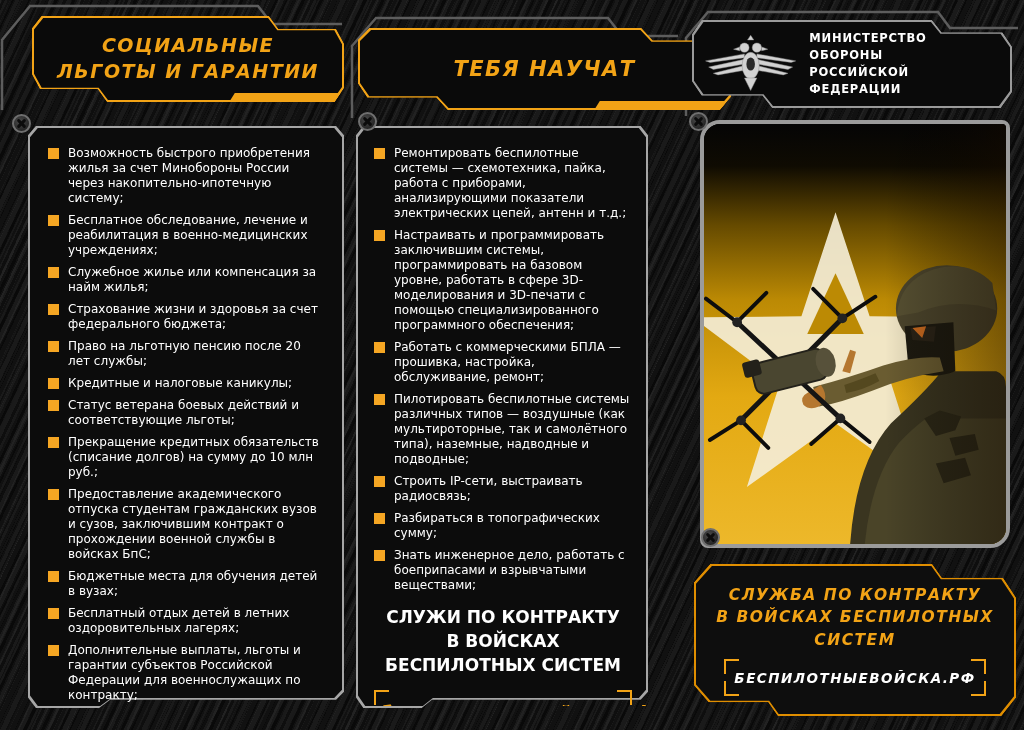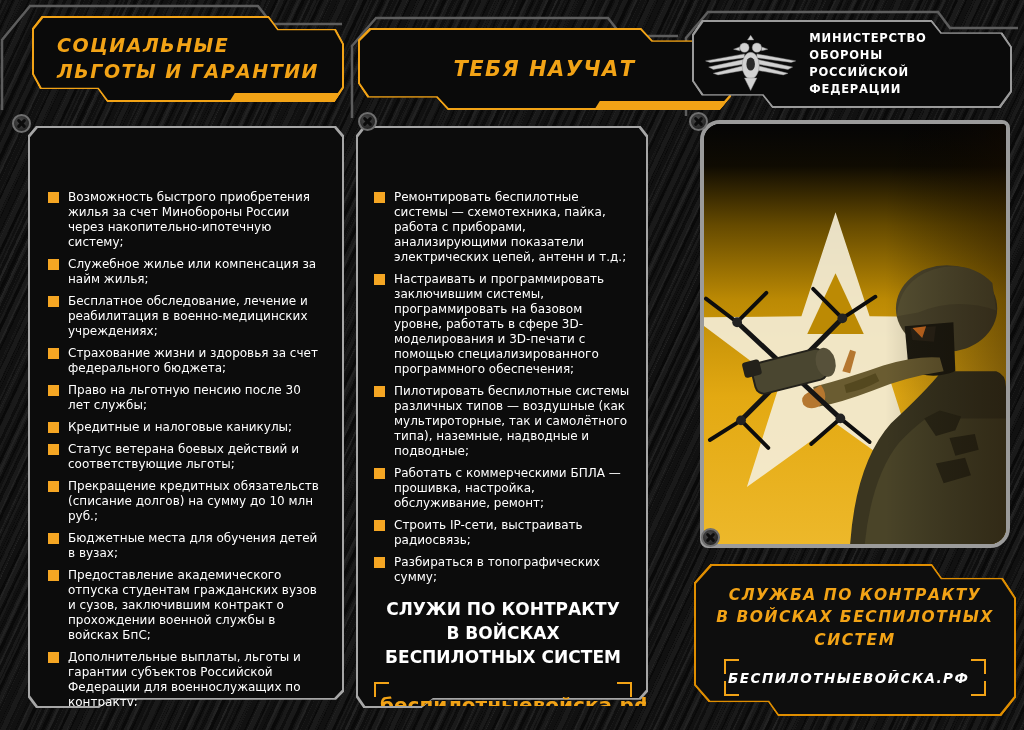--- a/index.html
+++ b/index.html
@@ -22,33 +22,33 @@
     color:var(--white);
   }
   
   .cut{position:absolute;}
   .cut .cut-border{position:absolute;inset:0;}
   .cut .cut-fill{position:absolute;inset:2px;background:var(--ink);}
   .hdr-shape{clip-path:polygon(3% 0,76% 0,79% 15%,97.5% 15%,100% 32%,100% 84%,97% 100%,24% 100%,21% 85%,2.5% 85%,0 68%,0 14%);}
   .hdr .cut-border{background:var(--accent);}
   .hdr .cut-fill{background:#0a0a0a;}
   .hdr-accent{position:absolute;right:2%;bottom:0;width:34%;height:9px;background:var(--accent);transform:skewX(-32deg);}
-  .hdr-title{position:absolute;inset:0;display:flex;align-items:center;justify-content:center;text-align:left;
+  .hdr-title{position:absolute;inset:0;display:flex;align-items:center;justify-content:center;text-align:center;
     font-weight:bold;font-style:italic;letter-spacing:1.5px;color:var(--accent);white-space:pre-line;line-height:1.35;}
   
   .list-shape{clip-path:polygon(0 1.6%,2.5% 0,97.5% 0,100% 1.6%,100% 97.2%,97.5% 98.6%,26% 98.6%,22.5% 100%,2.5% 100%,0 98.2%);}
   .list-panel .cut-border{background:var(--panel-grey);}
   .list-panel .cut-fill{background:#0c0c0c;}
-  .panel-content{position:absolute;inset:2px;padding:18px 16px 12px 18px;overflow:hidden;margin-top:44px;}
+  .panel-content{position:absolute;inset:2px;padding:18px 16px 12px 18px;overflow:hidden;}
   ul.benefits{list-style:none;display:flex;flex-direction:column;gap:7px;}
   ul.benefits li{display:flex;gap:9px;font-size:12px;line-height:1.25;color:var(--white);font-weight:500;}
   ul.benefits li .sq{flex:0 0 auto;width:11px;height:11px;margin-top:2px;background:var(--bullet);}
   
   .cta{margin-top:13px;text-align:center;font-weight:bold;font-size:17px;line-height:1.4;color:var(--white);white-space:pre-line;}
-  .corners{position:relative;margin:13px auto 0;width:258px;padding:11px 6px;text-align:left;}
+  .corners{position:relative;margin:13px auto 0;width:258px;padding:11px 6px;text-align:center;}
   .corners .c{position:absolute;width:15px;height:15px;border:0 solid var(--accent);}
   .corners .tl{left:0;top:0;border-left-width:2px;border-top-width:2px;}
   .corners .tr{right:0;top:0;border-right-width:2px;border-top-width:2px;}
   .corners .bl{left:0;bottom:0;border-left-width:2px;border-bottom-width:2px;}
   .corners .br{right:0;bottom:0;border-right-width:2px;border-bottom-width:2px;}
   .site-link{color:var(--accent);font-size:20px;font-weight:bold;cursor:pointer;}
   
   .mod-shape{clip-path:polygon(3% 0,75% 0,78% 14%,97% 14%,100% 30%,100% 82%,96.5% 100%,25% 100%,22% 86%,3% 86%,0 70%,0 16%);}
   .mod .cut-border{background:#9a9a9a;}
   .mod .cut-fill{background:#0a0a0a;}
@@ -107,71 +107,71 @@
   <div class="panel-content">
     <ul class="benefits">
 
         <li>
           <span class="sq"></span>
           <span>Возможность быстрого приобретения жилья за счет Минобороны России через накопительно-ипотечную систему;</span>
         </li>
 
         <li>
           <span class="sq"></span>
+          <span>Бесплатное обследование, лечение и реабилитация в военно-медицинских учреждениях;</span>
+        </li>
+
+        <li>
+          <span class="sq"></span>
           <span>Служебное жилье или компенсация за найм жилья;</span>
         </li>
 
         <li>
           <span class="sq"></span>
-          <span>Бесплатное обследование, лечение и реабилитация в военно-медицинских учреждениях;</span>
-        </li>
-
-        <li>
-          <span class="sq"></span>
           <span>Страхование жизни и здоровья за счет федерального бюджета;</span>
         </li>
 
         <li>
           <span class="sq"></span>
-          <span>Право на льготную пенсию после 30 лет службы;</span>
+          <span>Право на льготную пенсию после 20 лет службы;</span>
         </li>
 
         <li>
           <span class="sq"></span>
           <span>Кредитные и налоговые каникулы;</span>
         </li>
 
         <li>
           <span class="sq"></span>
           <span>Статус ветерана боевых действий и соответствующие льготы;</span>
         </li>
 
         <li>
           <span class="sq"></span>
           <span>Прекращение кредитных обязательств (списание долгов) на сумму до 10 млн руб.;</span>
         </li>
 
         <li>
           <span class="sq"></span>
+          <span>Предоставление академического отпуска студентам гражданских вузов и сузов, заключившим контракт о прохождении военной службы в войсках БпС;</span>
+        </li>
+
+        <li>
+          <span class="sq"></span>
           <span>Бюджетные места для обучения детей в вузах;</span>
         </li>
 
         <li>
           <span class="sq"></span>
-          <span>Предоставление академического отпуска студентам гражданских вузов и сузов, заключившим контракт о прохождении военной службы в войсках БпС;</span>
+          <span>Бесплатный отдых детей в летних оздоровительных лагерях;</span>
         </li>
 
         <li>
           <span class="sq"></span>
           <span>Дополнительные выплаты, льготы и гарантии субъектов Российской Федерации для военнослужащих по контракту;</span>
-        </li>
-
-        <li>
-          <span class="sq"></span>
-          <span>Бесплатный отдых детей в летних оздоровительных лагерях;</span>
         </li>
 
       </ul>
   </div>
 </div>
 
 <div class="cut hdr hdr-shape" style="left:358px;top:28px;width:373px;height:82px;text-decoration:underline;">
   <div class="cut-border hdr-shape"></div>
   <div class="cut-fill hdr-shape"></div>
   <div class="hdr-accent"></div>
@@ -189,38 +189,42 @@
           <span>Ремонтировать беспилотные системы — схемотехника, пайка, работа с приборами, анализирующими показатели электрических цепей, антенн и т.д.;</span>
         </li>
 
         <li>
           <span class="sq"></span>
           <span>Настраивать и программировать заключившим системы, программировать на базовом уровне, работать в сфере 3D-моделирования и 3D-печати с помощью специализированного программного обеспечения;</span>
         </li>
 
         <li>
           <span class="sq"></span>
+          <span>Работать с коммерческими БПЛА — прошивка, настройка, обслуживание, ремонт;</span>
+        </li>
+
+        <li>
+          <span class="sq"></span>
           <span>Пилотировать беспилотные системы различных типов — воздушные (как мультироторные, так и самолётного типа), наземные, надводные и подводные;</span>
         </li>
 
         <li>
           <span class="sq"></span>
-          <span>Работать с коммерческими БПЛА — прошивка, настройка, обслуживание, ремонт;</span>
-        </li>
-
-        <li>
-          <span class="sq"></span>
           <span>Строить IP-сети, выстраивать радиосвязь;</span>
         </li>
 
         <li>
           <span class="sq"></span>
           <span>Разбираться в топографических сумму;</span>
         </li>
 
+        <li>
+          <span class="sq"></span>
+          <span>Знать инженерное дело, работать с боеприпасами и взрывчатыми веществами;</span>
+        </li>
 
       </ul>
 
     <div class="cta">СЛУЖИ ПО КОНТРАКТУ
 В ВОЙСКАХ БЕСПИЛОТНЫХ СИСТЕМ</div>
 
     <div class="corners">
       <span class="c tl"></span>
       <span class="c tr"></span>
       

